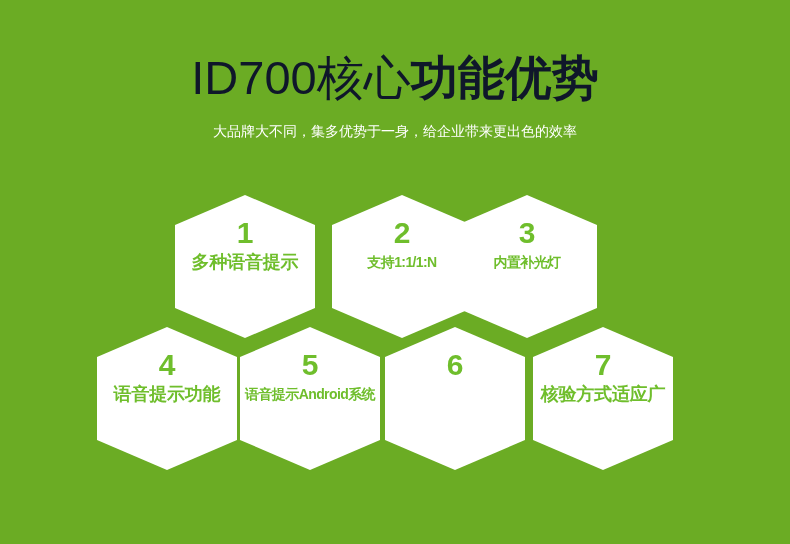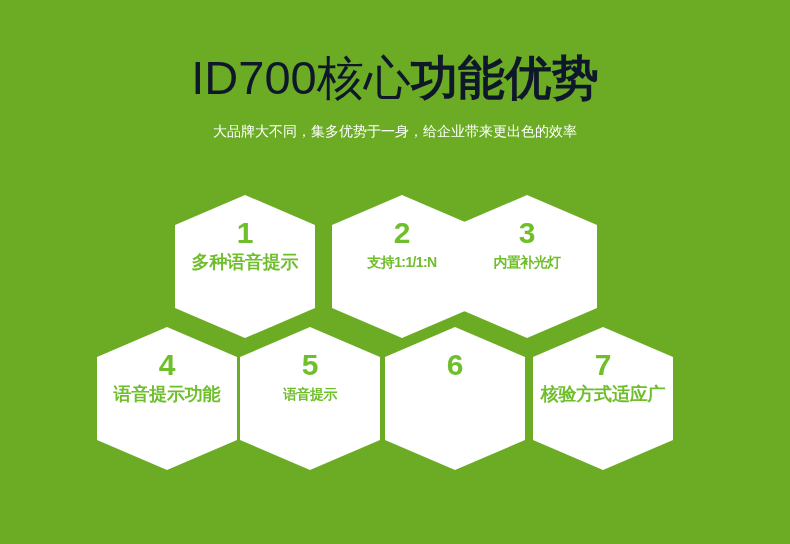--- a/index.html
+++ b/index.html
@@ -152,20 +152,21 @@
       <div class="lines">
         <div class="ln">语音提示</div>
         <div class="ln">功能</div>
       </div>
     </div>
 
     <div class="hex tight" id="hex5">
       <div class="num">5</div>
       <div class="lines">
         <div class="ln">语音提示</div>
+        <div class="ln">Android系统</div>
       </div>
     </div>
 
     <div class="hex tight" id="hex6">
       <div class="num">6</div>
     </div>
 
     <div class="hex" id="hex7">
       <div class="num">7</div>
       <div class="lines">

